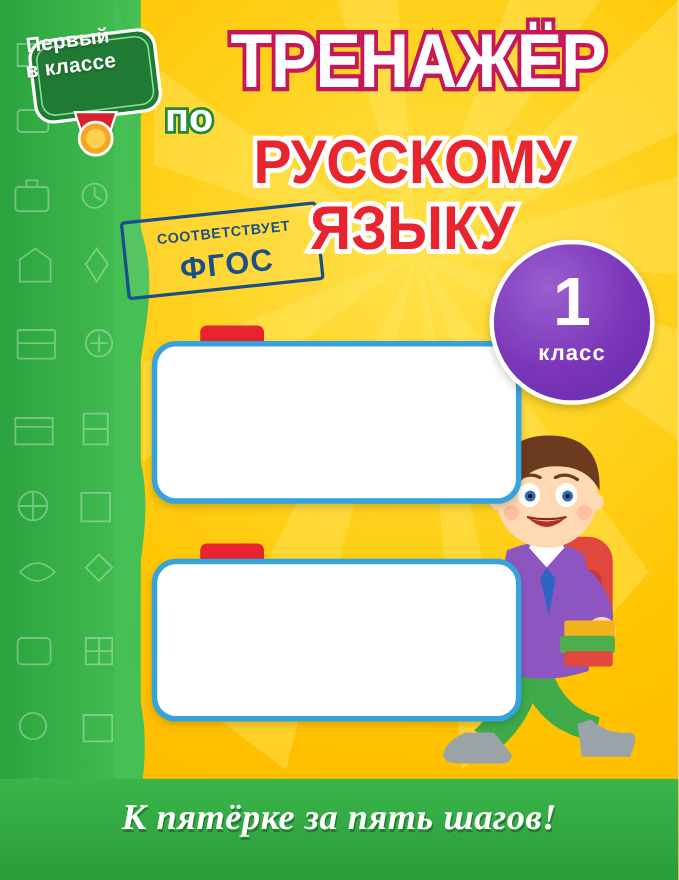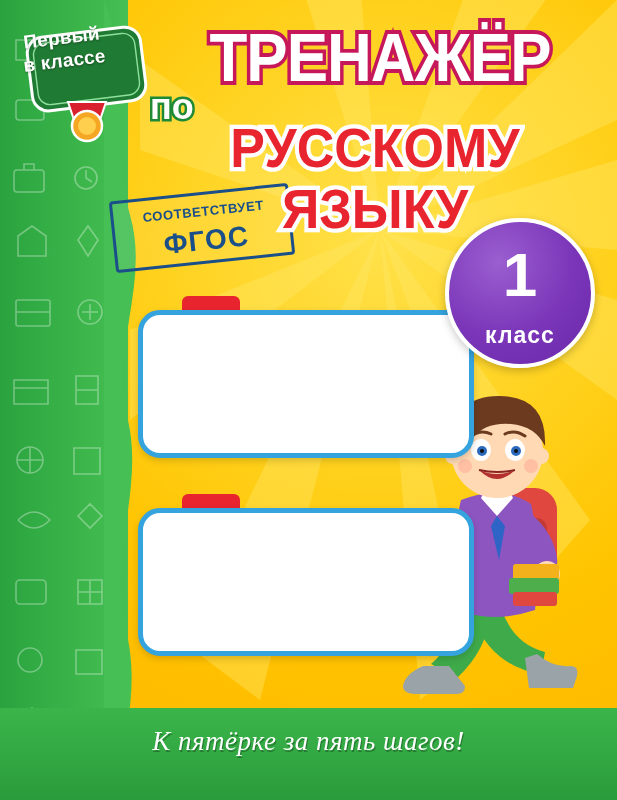--- a/index.html
+++ b/index.html
@@ -146,22 +146,22 @@
     background: radial-gradient(circle at 35% 28%, #9b5fd0 0%, #7a35b8 55%, #6a28a8 100%);
     border: 4px solid #ffffff;
     box-shadow: 0 3px 8px rgba(0,0,0,.22);
     z-index: 11;
   }
   .grade-num {
     position: absolute; left: 0; top: 22px; width: 142px;
     text-align: center; color: #fff; font-weight: bold; font-size: 62px; line-height: 62px;
   }
   .grade-lbl {
-    position: absolute; left: 0; top: 100px; width: 142px;
-    text-align: center; color: #fff; font-weight: bold; font-size: 23px; letter-spacing: 1px;
+    position: absolute; left: 0; top: 88px; width: 142px;
+    text-align: center; color: #fff; font-weight: bold; font-size: 20px; letter-spacing: 1px;
   }
 
   
   .card {
     position: absolute;
     background: #ffffff;
     border: 5px solid #35a3dd;
     border-radius: 22px;
     z-index: 9;
     box-shadow: 0 3px 7px rgba(0,0,0,.15);
@@ -248,23 +248,23 @@
     width: 617px; height: 92px;
     background: linear-gradient(180deg, #3bb54a 0%, #2a9c3b 100%);
     z-index: 14;
   }
   .bottom-text {
     position: absolute;
     left: 0; top: 18px;
     width: 617px;
     text-align: center;
     font-family: "Liberation Serif", serif;
-    font-weight: normal;
+    font-weight: bold;
     font-style: italic;
-    font-size: 27px;
+    font-size: 33px;
     color: #ffffff;
     letter-spacing: .5px;
     text-shadow: 1px 2px 0 rgba(0,0,0,.28);
   }
 </style>
 </head>
 <body>
 
 <div class="cover">
 

